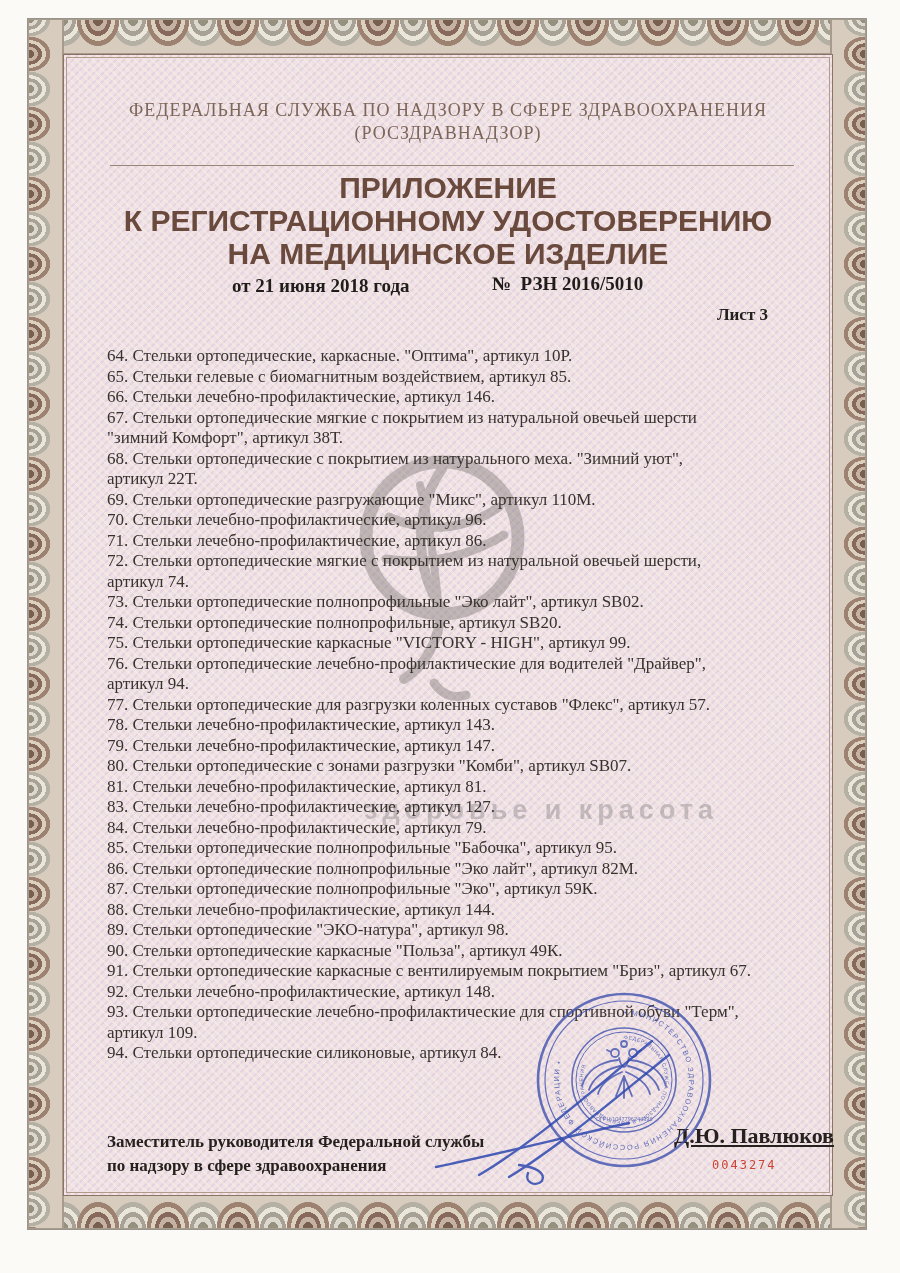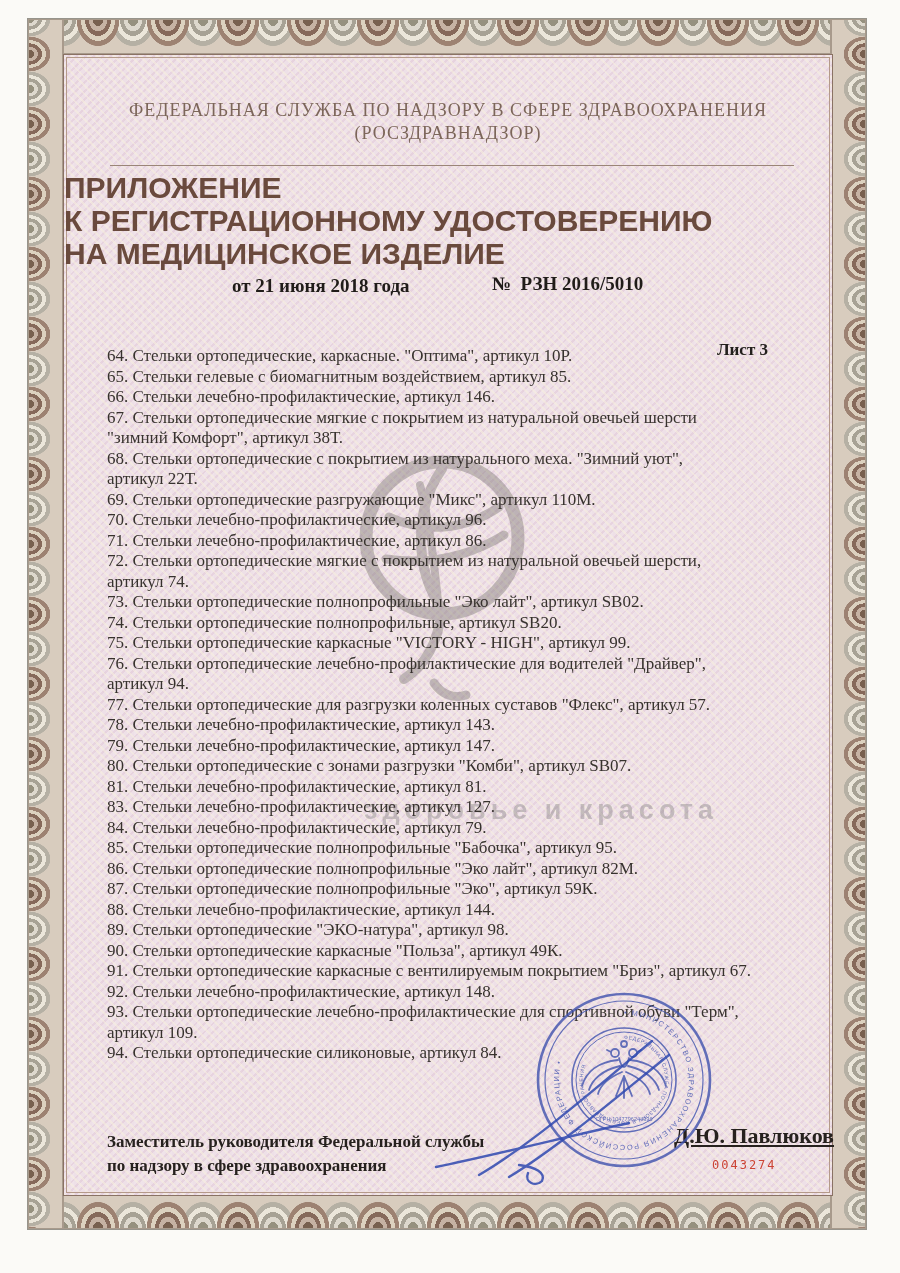--- a/index.html
+++ b/index.html
@@ -39,25 +39,25 @@
      background-image:
        repeating-linear-gradient(45deg, rgba(247,239,222,.55) 0 2px, rgba(0,0,0,0) 2px 6px),
        repeating-linear-gradient(-45deg, rgba(222,194,211,.45) 0 2px, rgba(0,0,0,0) 2px 6px),
        repeating-linear-gradient(90deg, rgba(243,232,238,.35) 0 3px, rgba(0,0,0,0) 3px 7px);}
 
   .abs{position:absolute;}
 
   .agency{left:0;right:0;top:44px;text-align:center;color:#7c665a;font-size:18px;
           letter-spacing:1px;line-height:23px;}
   .rule{left:46px;top:110px;width:684px;border-top:1px solid #9b8578;height:0;}
-  .doc-title{left:0;right:0;top:116px;color:#6a4a3d;
+  .doc-title{left:0;right:0;top:116px;text-align:center;color:#6a4a3d;
              font-family:"Liberation Sans", sans-serif;font-weight:bold;font-size:30px;line-height:33px;}
   .meta-date{left:168px;top:220px;font-weight:bold;font-size:19px;color:#201c19;white-space:pre;}
   .meta-num{left:428px;top:218px;font-weight:bold;font-size:19px;color:#201c19;white-space:pre;}
-  .sheet-no{top:250px;right:64px;font-weight:bold;font-size:17px;color:#23201d;white-space:pre;margin-top:35px;}
+  .sheet-no{top:250px;right:64px;font-weight:bold;font-size:17px;color:#23201d;white-space:pre;}
 
   .items{left:43px;top:291px;width:710px;font-size:17px;line-height:20.5px;color:#37322e;}
   .item{white-space:pre;}
 
   .sig-lines{left:43px;top:1043px;font-weight:bold;font-size:17px;line-height:24px;color:#26211e;white-space:pre;margin-top:32px;}
   .sig-name{left:610px;top:1068px;font-weight:bold;font-size:22px;color:#26211e;white-space:pre;text-decoration:underline;}
   .serial{left:648px;top:1103px;font-family:"DejaVu Sans Mono", monospace;font-size:12px;
           letter-spacing:2px;color:#cc4334;white-space:pre;}
 
   .wm-brand{left:148px;top:622px;width:520px;font-family:"Liberation Sans", sans-serif;

